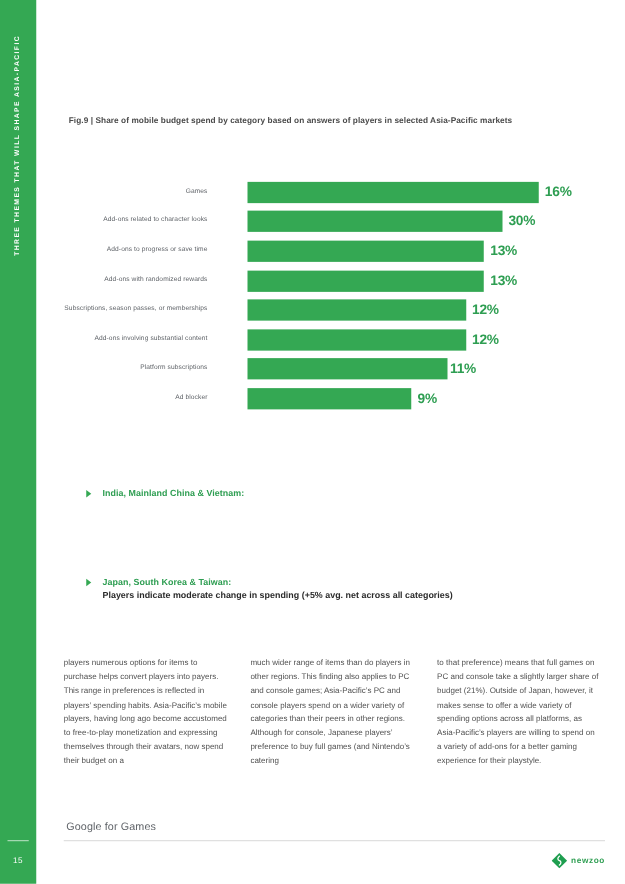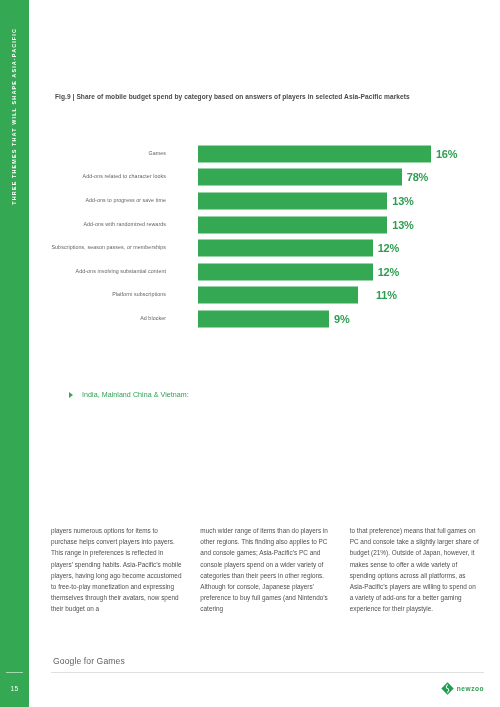--- a/index.html
+++ b/index.html
@@ -139,21 +139,21 @@
     height: 0;
     border-left: 4px solid #34a853;
     border-top: 3px solid transparent;
     border-bottom: 3px solid transparent;
   }
   .callout-body {
     margin-left: 13px;
   }
   .callout-heading {
     color: #2e9e52;
-    font-weight: 400;
+    font-weight: 700;
     font-size: 7.1px;
     letter-spacing: 0.05px;
     line-height: 1.48;
   }
   .callout-text {
     color: #2b2b2b;
     font-weight: 700;
     font-size: 7.1px;
     letter-spacing: 0.02px;
     line-height: 1.48;
@@ -232,21 +232,21 @@
         <div class="bar-track">
           <div class="bar-fill" style="width: 232.889px; background: rgb(52, 168, 83);"></div>
         </div>
         <div class="bar-value" style="left: 406.889px; color: rgb(46, 158, 82);">16%</div>
       </div>
       <div class="bar-row">
         <div class="bar-label">Add-ons related to character looks</div>
         <div class="bar-track">
           <div class="bar-fill" style="width: 203.778px; background: rgb(52, 168, 83);"></div>
         </div>
-        <div class="bar-value" style="left: 377.778px; color: rgb(46, 158, 82);">78%</div>
+        <div class="bar-value" style="left: 377.778px; color: rgb(46, 158, 82);">30%</div>
       </div>
       <div class="bar-row">
         <div class="bar-label">Add-ons to progress or save time</div>
         <div class="bar-track">
           <div class="bar-fill" style="width: 189.222px; background: rgb(52, 168, 83);"></div>
         </div>
         <div class="bar-value" style="left: 363.222px; color: rgb(46, 158, 82);">13%</div>
       </div>
       <div class="bar-row">
         <div class="bar-label">Add-ons with randomized rewards</div>
@@ -267,38 +267,45 @@
         <div class="bar-track">
           <div class="bar-fill" style="width: 174.667px; background: rgb(52, 168, 83);"></div>
         </div>
         <div class="bar-value" style="left: 348.667px; color: rgb(46, 158, 82);">12%</div>
       </div>
       <div class="bar-row">
         <div class="bar-label">Platform subscriptions</div>
         <div class="bar-track">
           <div class="bar-fill" style="width: 160.111px; background: rgb(52, 168, 83);"></div>
         </div>
-        <div class="bar-value" style="left: 347px; color: rgb(46, 158, 82);">11%</div>
+        <div class="bar-value" style="left: 331px; color: rgb(46, 158, 82);">11%</div>
       </div>
       <div class="bar-row">
         <div class="bar-label">Ad blocker</div>
         <div class="bar-track">
           <div class="bar-fill" style="width: 131px; background: rgb(52, 168, 83);"></div>
         </div>
         <div class="bar-value" style="left: 305px; color: rgb(46, 158, 82);">9%</div>
       </div>
     </div>
 
   <div class="callout" id="callout-0">
     <div class="callout-marker"></div>
     <div class="callout-body">
       <div class="callout-heading">India, Mainland China &amp; Vietnam:</div>
     </div>
   </div>
 
+  <div class="callout" id="callout-1">
+    <div class="callout-marker"></div>
+    <div class="callout-body">
+      <div class="callout-heading">Japan, South Korea &amp; Taiwan:</div>
+      <div class="callout-text">Players indicate moderate change in spending (+5% avg. net across all categories)</div>
+    </div>
+  </div>
 
   <div id="columns">
     <div class="column">players numerous options for items to purchase helps convert players into payers. This range in preferences is reflected in players’ spending habits. Asia-Pacific’s mobile players, having long ago become accustomed to free-to-play monetization and expressing themselves through their avatars, now spend their budget on a</div>
     <div class="column">much wider range of items than do players in other regions. This finding also applies to PC and console games; Asia-Pacific’s PC and console players spend on a wider variety of categories than their peers in other regions. Although for console, Japanese players’ preference to buy full games (and Nintendo’s catering</div>
     <div class="column">to that preference) means that full games on PC and console take a slightly larger share of budget (21%). Outside of Japan, however, it makes sense to offer a wide variety of spending options across all platforms, as Asia-Pacific’s players are willing to spend on a variety of add-ons for a better gaming experience for their playstyle.</div>
   </div>
 
   <div id="footer-rule"></div>
   <div id="footer-brand">Google for Games</div>
   <div id="footer-logo">

